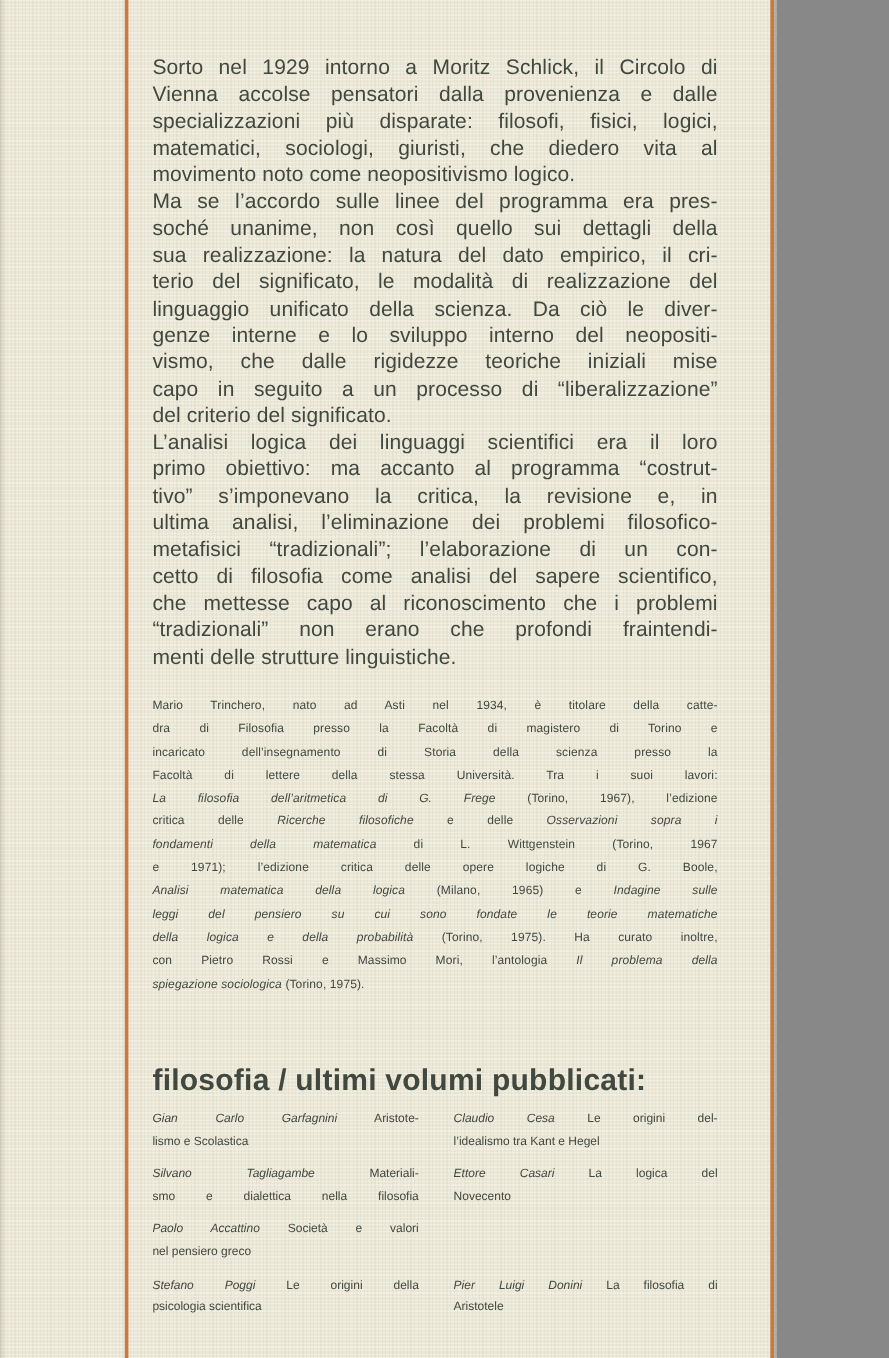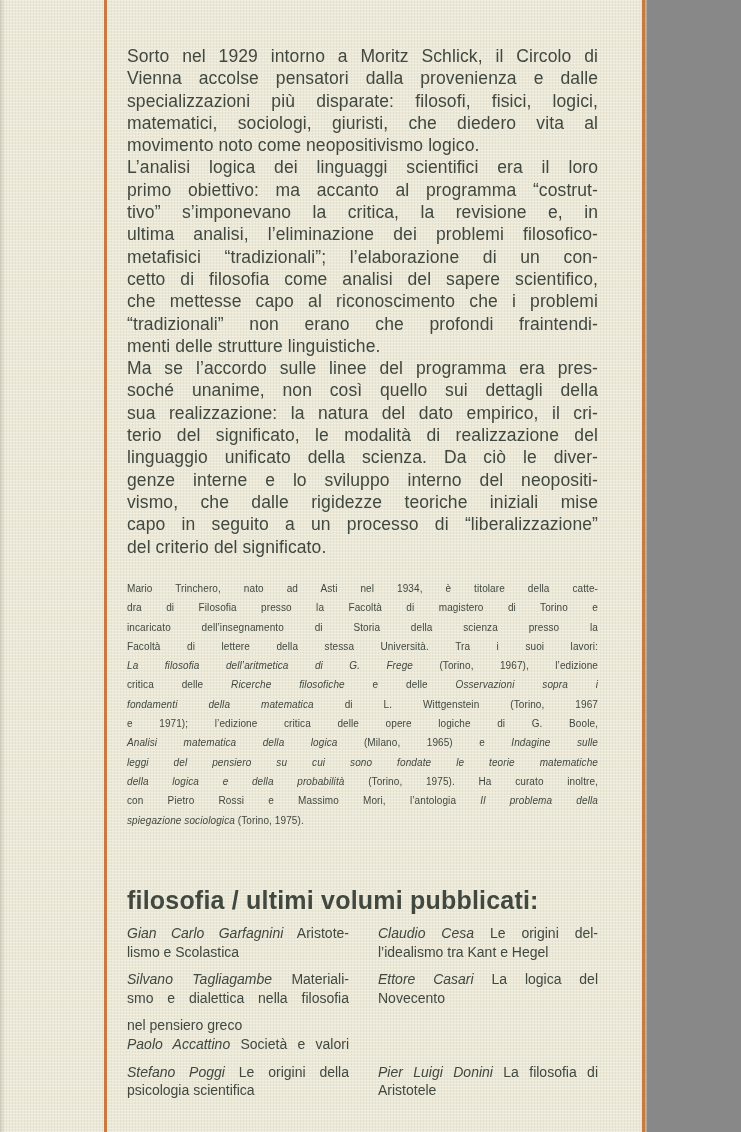--- a/index.html
+++ b/index.html
@@ -29,21 +29,21 @@
   .ln{text-align:justify;text-align-last:justify;white-space:normal;}
   .ln.last{text-align-last:left;}
 
   .bio{position:absolute;left:127px;top:579px;width:471px;
     font-size:10px;line-height:19.3px;letter-spacing:.1px;}
 
   .catalog-heading{position:absolute;left:127px;top:886px;
     font-size:25px;font-weight:bold;letter-spacing:.2px;}
 
   .catalog{position:absolute;left:127px;top:924px;width:471px;
-    font-size:14px;line-height:18.6px;}
+    font-size:10px;line-height:18.6px;}
   .cat-row{display:flex;gap:29px;margin-bottom:9px;}
   .cat-cell{width:222px;}
   .cat-cell.rightcol{width:220px;}
 
   .code-label{position:absolute;left:702px;top:138px;
     transform:rotate(-90deg);transform-origin:0 0;
     font-size:18px;letter-spacing:.5px;white-space:nowrap;}
   .price-block{position:absolute;left:687px;top:1104px;
     transform:rotate(-90deg);transform-origin:0 0;white-space:nowrap;}
   .price{font-size:27px;line-height:27px;letter-spacing:0;}
@@ -64,40 +64,40 @@
 
   <div class="blurb">
       <div>
         <div class="ln">Sorto nel 1929 intorno a Moritz Schlick, il Circolo di</div>
         <div class="ln">Vienna accolse pensatori dalla provenienza e dalle</div>
         <div class="ln">specializzazioni più disparate: filosofi, fisici, logici,</div>
         <div class="ln">matematici, sociologi, giuristi, che diedero vita al</div>
         <div class="ln last">movimento noto come neopositivismo logico.</div>
       </div>
       <div>
+        <div class="ln">Ma se l’accordo sulle linee del programma era pres-</div>
+        <div class="ln">soché unanime, non così quello sui dettagli della</div>
+        <div class="ln">sua realizzazione: la natura del dato empirico, il cri-</div>
+        <div class="ln">terio del significato, le modalità di realizzazione del</div>
+        <div class="ln">linguaggio unificato della scienza. Da ciò le diver-</div>
+        <div class="ln">genze interne e lo sviluppo interno del neopositi-</div>
+        <div class="ln">vismo, che dalle rigidezze teoriche iniziali mise</div>
+        <div class="ln">capo in seguito a un processo di “liberalizzazione”</div>
+        <div class="ln last">del criterio del significato.</div>
+      </div>
+      <div>
         <div class="ln">L’analisi logica dei linguaggi scientifici era il loro</div>
         <div class="ln">primo obiettivo: ma accanto al programma “costrut-</div>
         <div class="ln">tivo” s’imponevano la critica, la revisione e, in</div>
         <div class="ln">ultima analisi, l’eliminazione dei problemi filosofico-</div>
         <div class="ln">metafisici “tradizionali”; l’elaborazione di un con-</div>
         <div class="ln">cetto di filosofia come analisi del sapere scientifico,</div>
         <div class="ln">che mettesse capo al riconoscimento che i problemi</div>
         <div class="ln">“tradizionali” non erano che profondi fraintendi-</div>
         <div class="ln last">menti delle strutture linguistiche.</div>
-      </div>
-      <div>
-        <div class="ln">Ma se l’accordo sulle linee del programma era pres-</div>
-        <div class="ln">soché unanime, non così quello sui dettagli della</div>
-        <div class="ln">sua realizzazione: la natura del dato empirico, il cri-</div>
-        <div class="ln">terio del significato, le modalità di realizzazione del</div>
-        <div class="ln">linguaggio unificato della scienza. Da ciò le diver-</div>
-        <div class="ln">genze interne e lo sviluppo interno del neopositi-</div>
-        <div class="ln">vismo, che dalle rigidezze teoriche iniziali mise</div>
-        <div class="ln">capo in seguito a un processo di “liberalizzazione”</div>
-        <div class="ln last">del criterio del significato.</div>
       </div>
     </div>
 
   <div class="bio">
       <div class="ln">Mario Trinchero, nato ad Asti nel 1934, è titolare della catte-</div>
       <div class="ln">dra di Filosofia presso la Facoltà di magistero di Torino e</div>
       <div class="ln">incaricato dell’insegnamento di Storia della scienza presso la</div>
       <div class="ln">Facoltà di lettere della stessa Università. Tra i suoi lavori:</div>
       <div class="ln"><i>La filosofia dell’aritmetica di G. Frege</i> (Torino, 1967), l’edizione</div>
       <div class="ln">critica delle <i>Ricerche filosofiche</i> e delle <i>Osservazioni sopra i</i></div>
@@ -128,22 +128,22 @@
           <div class="ln"><i>Silvano Tagliagambe</i> Materiali-</div>
           <div class="ln">smo e dialettica nella filosofia</div>
         </div>
         <div class="cat-cell rightcol">
           <div class="ln"><i>Ettore Casari</i> La logica del</div>
           <div class="ln last">Novecento</div>
         </div>
       </div>
       <div class="cat-row">
         <div class="cat-cell">
+          <div class="ln"><i>Paolo Accattino</i> Società e valori</div>
           <div class="ln last">nel pensiero greco</div>
-          <div class="ln"><i>Paolo Accattino</i> Società e valori</div>
         </div>
       </div>
       <div class="cat-row">
         <div class="cat-cell">
           <div class="ln"><i>Stefano Poggi</i> Le origini della</div>
           <div class="ln last">psicologia scientifica</div>
         </div>
         <div class="cat-cell rightcol">
           <div class="ln"><i>Pier Luigi Donini</i> La filosofia di</div>
           <div class="ln last">Aristotele</div>

